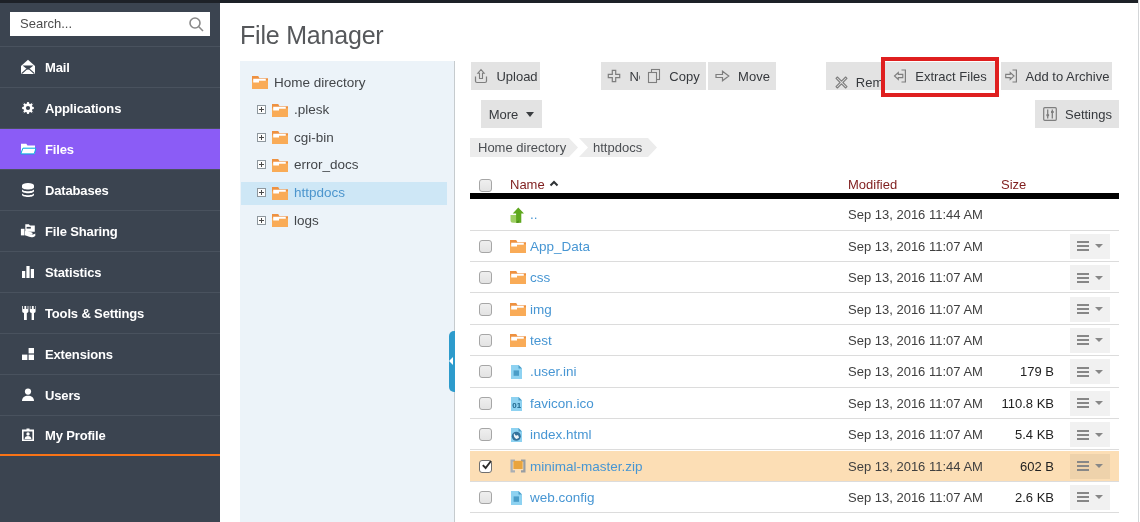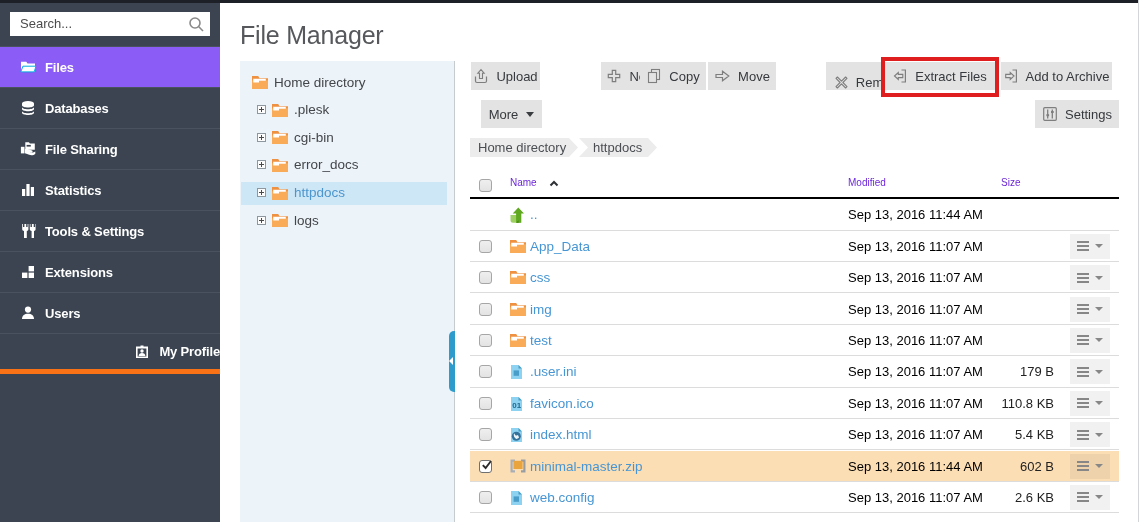--- a/index.html
+++ b/index.html
@@ -11,21 +11,21 @@
 #rightedge { position:absolute; left:1138px; top:0; width:1px; height:522px; background:#d3d6d8; }
 
 
 #sidebar { position:absolute; left:0; top:0; width:220px; height:522px; background:#3b4450; }
 #search { position:absolute; left:10px; top:12px; width:200px; height:24px; background:#fff; }
 #search span { position:absolute; left:10px; top:0; line-height:24px; font-size:13px; color:#4c4c4c; }
 #search svg { position:absolute; right:5px; top:4px; }
 #menu { position:absolute; left:0; top:46px; width:220px; list-style:none; }
 #menu li { height:41px; border-top:1px solid #49525e; display:flex; align-items:center; padding-left:20px; color:#fff; font-size:13px; letter-spacing:-0.15px; font-weight:bold; }
 #menu li.active { background:#8b5cf6; }
-#menu li:last-child { border-bottom:5px solid #f97316;justify-content:flex-end; }
+#menu li:last-child { border-bottom:2px solid #f97316; }
 #menu li svg { width:16px; height:16px; margin-right:9px; flex:none; }
 
 
 #title { position:absolute; left:240px; top:21px; font-size:25px; color:#56585b; letter-spacing:-0.2px; }
 
 
 #tree { position:absolute; left:240px; top:61px; width:215px; height:461px; background:#ecf3f9; border-right:1px solid #c6cbce; }
 .trow { position:absolute; height:22px; display:flex; align-items:center; font-size:13.5px; color:#43464a; }
 .trow .exp { width:9px; height:9px; margin-right:6px; flex:none; }
 .trow .fold { margin-right:6px; flex:none; }
@@ -40,32 +40,32 @@
 .row2 { top:100px;align-items:center; }
 .caret { display:inline-block; width:0; height:0; border-left:4px solid transparent; border-right:4px solid transparent; border-top:5px solid #3a3d40; margin-left:8px; }
 #redbox { position:absolute; left:881px; top:57px; width:118px; height:40px; border:4px solid #df1f1f; z-index:20; }
 
 
 .crumb { position:absolute; top:138px; height:19px; background:#ececec; color:#4b4e52; font-size:13px; line-height:19px; white-space:nowrap; }
 #crumb1 { left:470px; width:108px; padding-left:8px; clip-path:polygon(0 0, calc(100% - 9px) 0, 100% 50%, calc(100% - 9px) 100%, 0 100%); }
 #crumb2 { left:579px; width:78px; padding-left:14px; clip-path:polygon(0 0, calc(100% - 9px) 0, 100% 50%, calc(100% - 9px) 100%, 0 100%, 9px 50%); }
 
 
-#thead { position:absolute; left:470px; top:171px; width:649px; height:28px; border-bottom:2px solid #000000; font-size:10px; color:#6d28d9; }
+#thead { position:absolute; left:470px; top:171px; width:649px; height:28px; border-bottom:6px solid #000000; font-size:13px; color:#7f1d1d; }
 .hname { position:absolute; left:40px; top:6px; }
 .hmod { position:absolute; left:378px; top:6px; }
 .hsize { position:absolute; left:531px; top:6px; }
 .sortc { position:absolute; left:79px; top:9px; }
 .frow { position:absolute; left:470px; width:649px; height:31.4px; border-bottom:1px solid #dcdcdc; font-size:13px; }
 .frow.sel { background:#fcdeb5; }
 .cb { position:absolute; left:9px; top:9px; width:13px; height:13px; border:1px solid #a6a6a6; border-radius:3px; background:linear-gradient(#efefef,#e3e3e3); }
 #thead .cb { top:8px; }
 .ficon { position:absolute; left:40px; top:8px; }
 .fname { position:absolute; left:60px; top:8px; color:#4796d3; font-size:13.5px; }
-.fmod { position:absolute; left:378px; top:8px; color:#000000; }
+.fmod { position:absolute; left:378px; top:8px; color:#404040; }
 .fsize { position:absolute; right:65px; top:8px; color:#222; }
 .menu-btn { position:absolute; left:600px; top:3px; width:40px; height:25px; background:rgba(30,30,30,0.062); display:flex; align-items:center; justify-content:center; }
 .bars { display:inline-block; margin-right:6px; }
 .bars i { display:block; width:12px; height:2px; background:#878787; margin:2px 0; }
 .mcaret { display:inline-block; width:0; height:0; border-left:4px solid transparent; border-right:4px solid transparent; border-top:4px solid #878787; }
 .cb.checked { background:#fff; border-color:#6f6f6f; }
 .cb.checked svg { position:absolute; left:0px; top:-2px; }
 </style>
 </head>
 <body>
@@ -73,20 +73,36 @@
 <div id="rightedge"></div>
 <div id="sidebar">
   <div id="search">
       <span>Search...</span>
       <svg width="17" height="17" viewBox="0 0 17 17">
         <circle cx="7" cy="7" r="5" fill="none" stroke="#8a8a8a" stroke-width="1.6"></circle>
         <line x1="10.8" y1="10.8" x2="15" y2="15" stroke="#8a8a8a" stroke-width="1.6"></line>
       </svg>
     </div>
   <ul id="menu">
+    <li><svg viewBox="0 0 16 16">
+          <path d="M8 0.8 L15 7 V15 H1 V7 Z" fill="#fff"></path>
+          <path d="M2.6 6.6 H13.4 L8 10.9 Z" fill="#3b4450"></path>
+          <path d="M1.6 14.6 L6.9 9.9 M14.4 14.6 L9.1 9.9" stroke="#3b4450" stroke-width="1.2" fill="none"></path>
+        </svg>Mail</li>
+    <li><svg viewBox="0 0 16 16">
+          <g stroke="#fff" stroke-width="2.2">
+            <line x1="8" y1="1" x2="8" y2="15"></line>
+            <line x1="1" y1="8" x2="15" y2="8"></line>
+            <line x1="3.05" y1="3.05" x2="12.95" y2="12.95"></line>
+            <line x1="12.95" y1="3.05" x2="3.05" y2="12.95"></line>
+          </g>
+          <circle cx="8" cy="8" r="4.6" fill="#fff"></circle>
+          <circle cx="8" cy="8" r="2.1" fill="#3b4450"></circle>
+          <circle cx="8" cy="8" r="6.7" fill="none" stroke="#3b4450" stroke-width="1.6"></circle>
+        </svg>Applications</li>
     <li class="active"><svg viewBox="0 0 16 16">
           <path d="M1 2.8 h5.3 l1.2 1.8 H15 V12.9 H1 Z" fill="#fff"></path>
           <path d="M0.8 12.9 L2.9 7.2 H16 L14.2 12.9 Z" fill="#fff" stroke="#00a9e0" stroke-width="1"></path>
         </svg>Files</li>
     <li><svg viewBox="0 0 16 16">
           <ellipse cx="8" cy="3.4" rx="6" ry="2.3" fill="#fff"></ellipse>
           <path d="M2 3.6 v1.6 c0 3 12 3 12 0 V3.6 Z" fill="#fff"></path>
           <path d="M2 7.1 c0 3 12 3 12 0 v1.8 c0 3 -12 3 -12 0 Z" fill="#fff"></path>
           <path d="M2 11 c0 3 12 3 12 0 v1.8 c0 3 -12 3 -12 0 Z" fill="#fff"></path>
         </svg>Databases</li>

